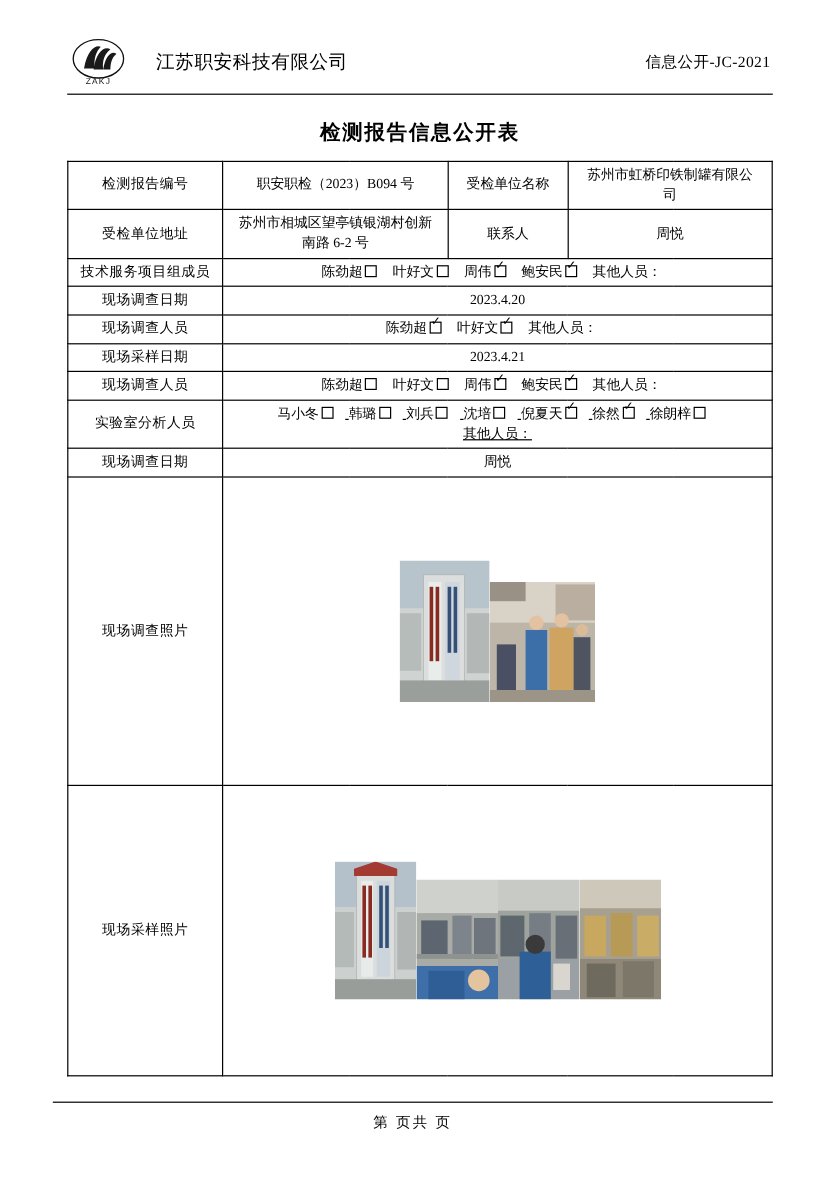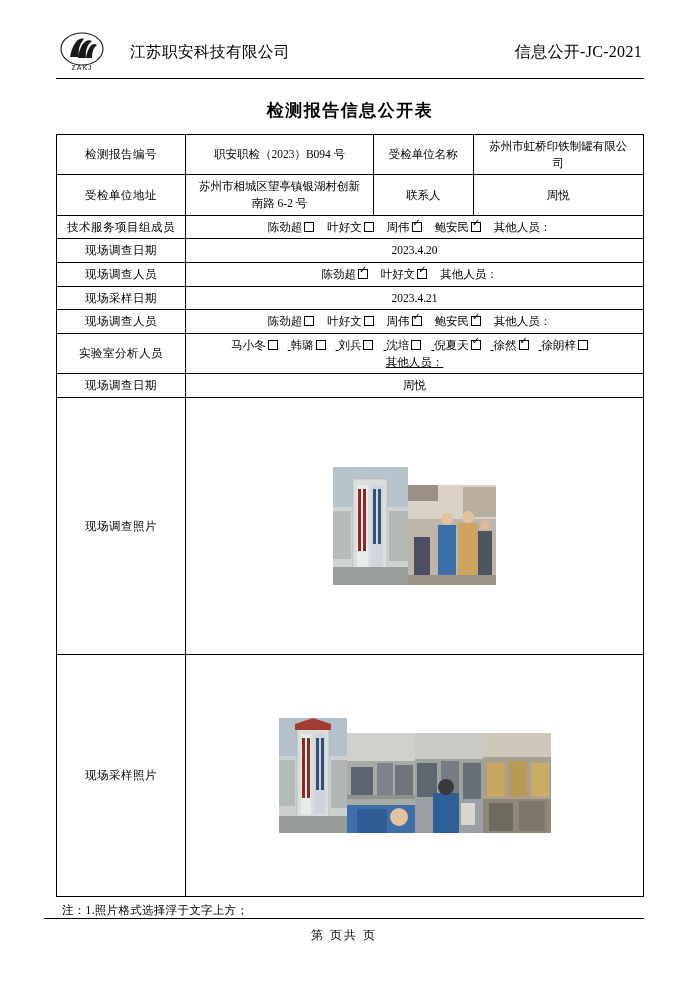--- a/index.html
+++ b/index.html
@@ -43,21 +43,21 @@
     flex: 0 0 auto;
   }
   .logo svg { display: block; }
   .company-name {
     font-size: 15.5px;
     letter-spacing: 0.5px;
     font-family: "Liberation Serif", "DejaVu Serif", serif;
     white-space: nowrap;
   }
   .header-right {
-    font-size: 16px;
+    font-size: 13px;
     letter-spacing: 0.3px;
     white-space: nowrap;
     padding-right: 2px;
   }
   .header-rule {
     border-bottom: 1.2px solid #000;
     margin-top: 0px;
   }
 
   
@@ -391,19 +391,18 @@
                 <rect x="6" y="70" width="24" height="28" fill="#6e6a5e"></rect>
                 <rect x="36" y="68" width="26" height="30" fill="#7d7769"></rect>
               </svg>
             </div>
           </div>
         </td>
       </tr>
     </tbody>
   </table>
 
-  <div class="notes">注：1.照片格式选择浮于文字上方；</div>
 
   <div class="footer">
     <div class="footer-rule"></div>
     <div class="footer-text">第  页共   页</div>
   </div>
 </div>
 
 </body></html>

